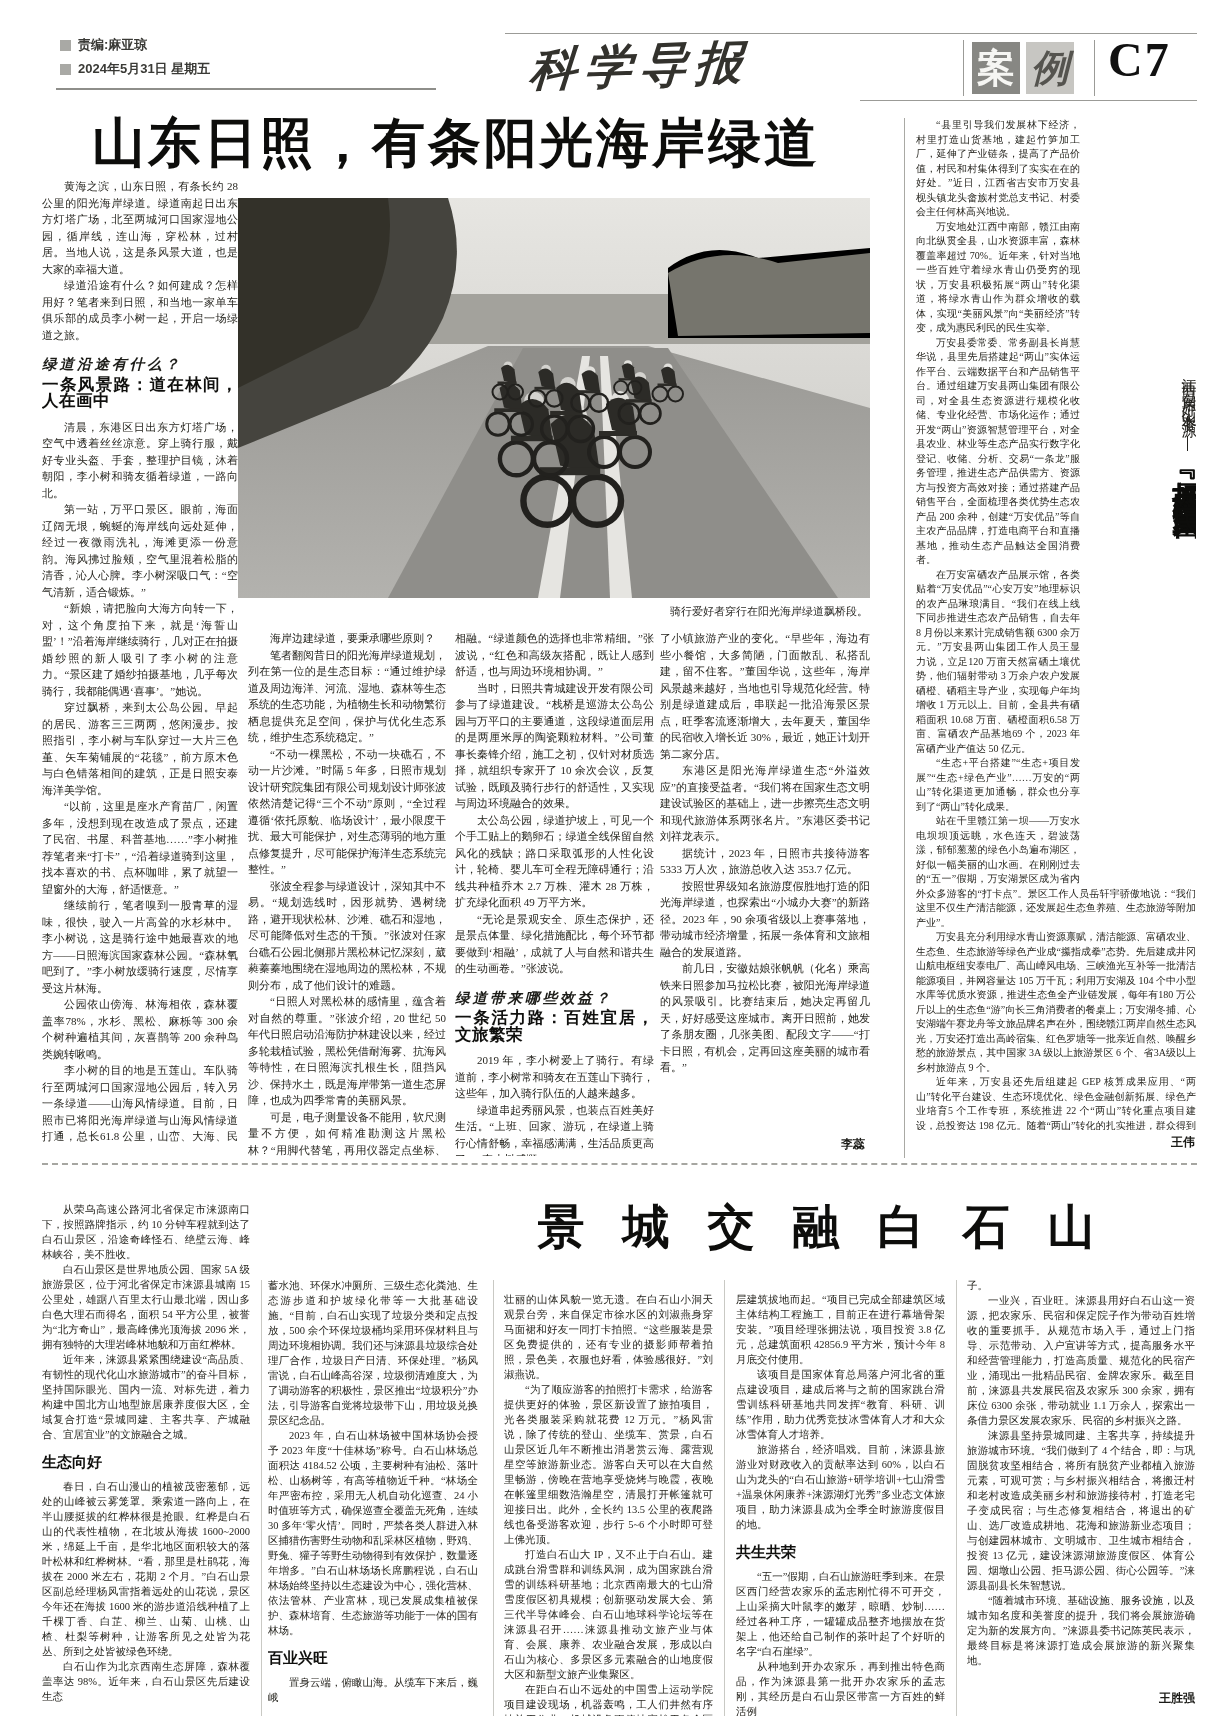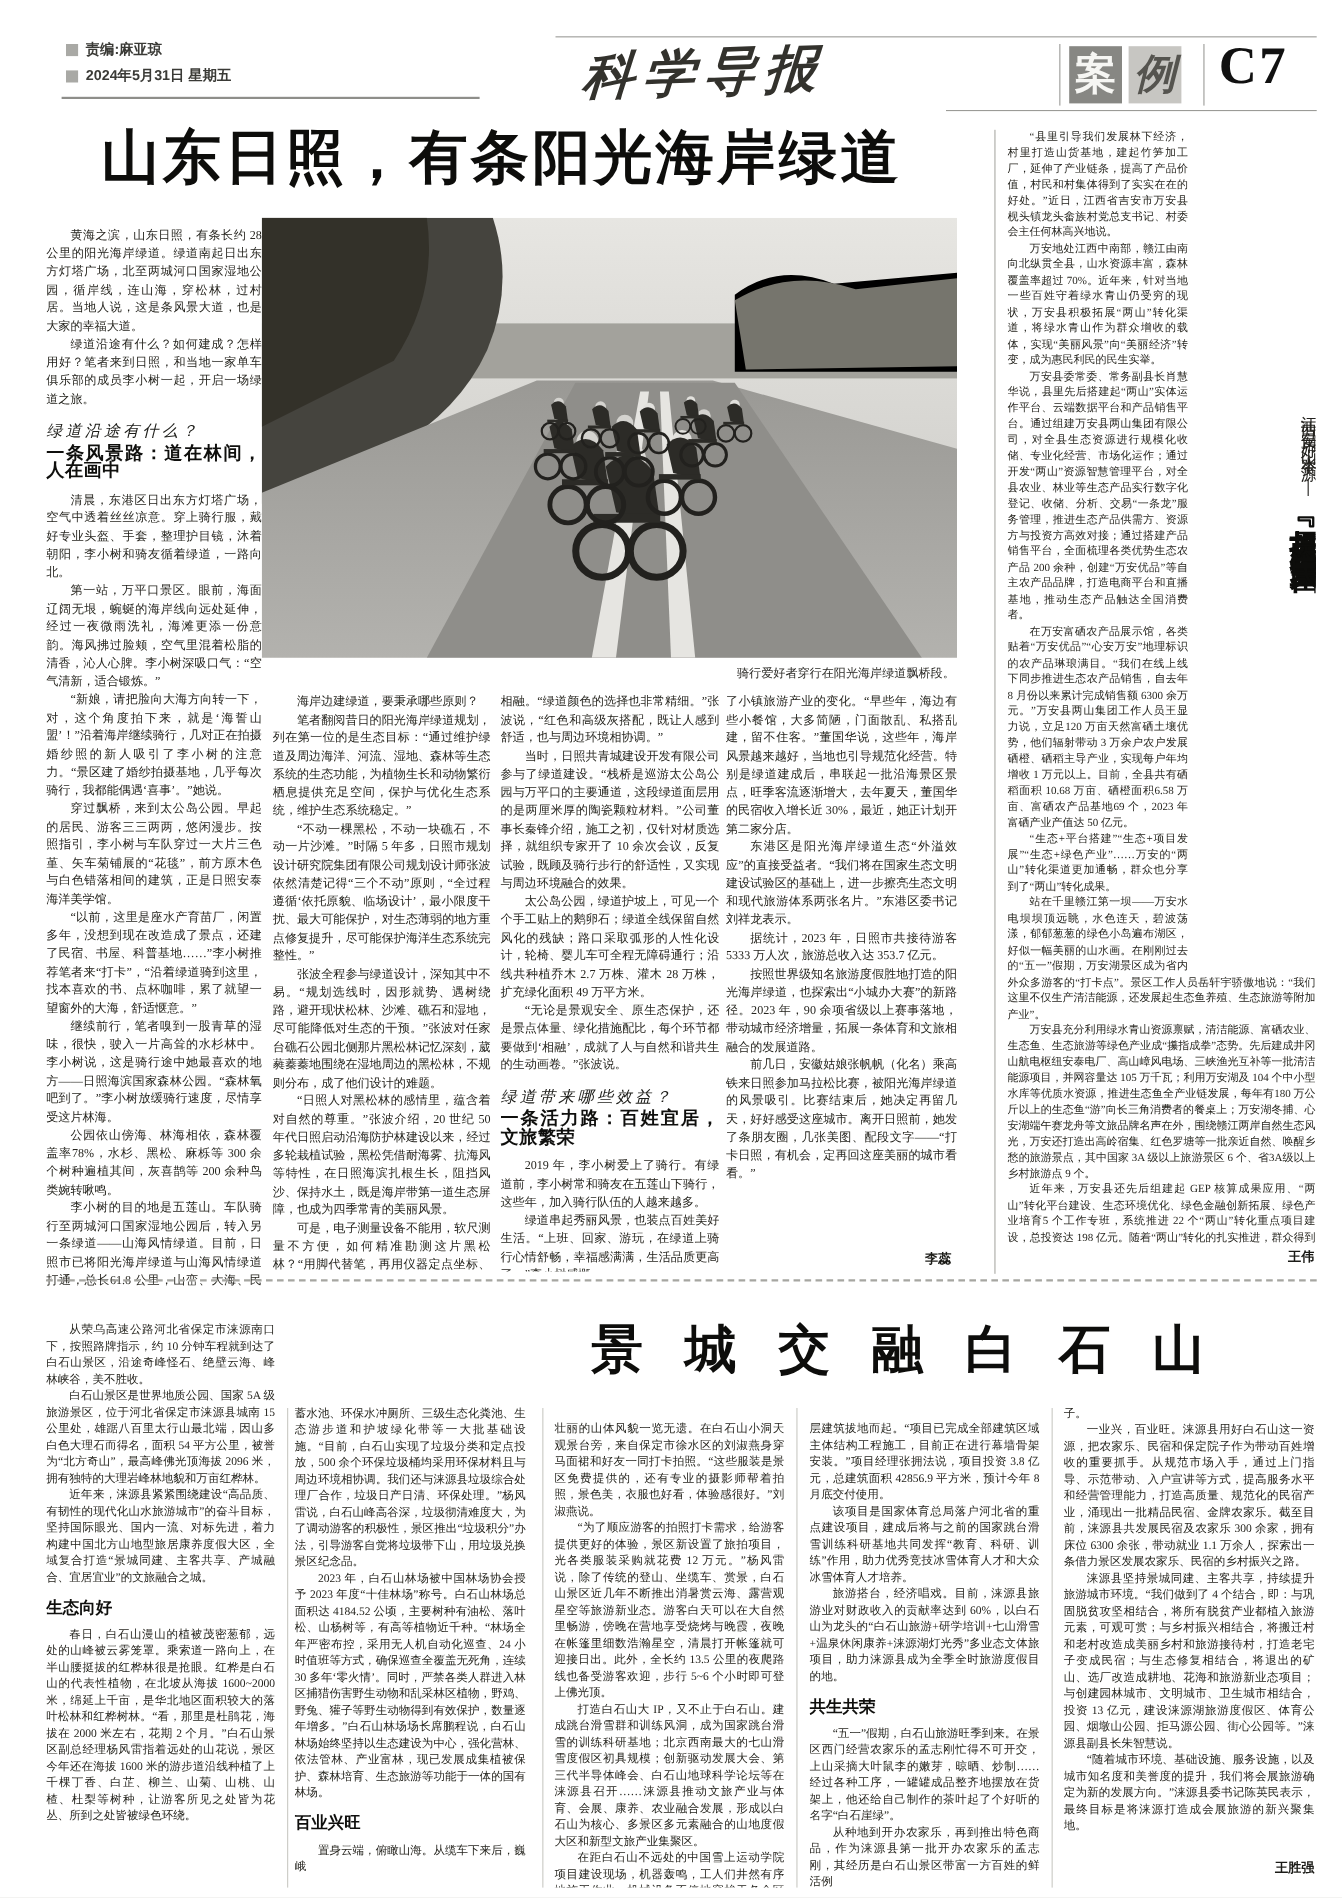--- a/index.html
+++ b/index.html
@@ -22,21 +22,21 @@
   .badge.li{left:1026px;background:#c7c6c2;color:#55544f;font-style:italic;font-family:"Liberation Serif",serif;}
   .pageno{position:absolute;left:1108px;top:32px;font-size:48px;font-weight:700;color:#111;
           font-family:"Liberation Serif",serif;letter-spacing:2px;}
   
   .lead-h1{position:absolute;left:42px;top:108px;width:828px;text-align:center;font-size:53px;
            font-weight:900;letter-spacing:3px;color:#0d0d0b;margin:0;
            font-family:"Liberation Sans",sans-serif;}
   .col{position:absolute;text-align:justify;font-size:11px;line-height:16.5px;overflow:hidden;}
   .col p{margin:0;text-indent:2em;}
   .col p.cont{text-indent:0;}
-  .q-sub{font-size:14.5px;font-weight:400;font-style:italic;letter-spacing:3px;color:#1c1c18;
+  .q-sub{font-size:14.5px;font-weight:700;font-style:italic;letter-spacing:3px;color:#1c1c18;
          margin:13px 0 3px;text-indent:0;}
   .b-sub{font-size:16.5px;font-weight:700;letter-spacing:0.5px;color:#0f0f0d;margin:0 0 10px;
          font-family:"Liberation Sans",sans-serif;text-indent:0;}
   .c-sub{text-align:left;font-size:15px;font-weight:700;margin:12px 0 10px;color:#0f0f0d;
          font-family:"Liberation Sans",sans-serif;}
   .byline{position:absolute;font-size:12px;font-weight:700;text-align:right;color:#1b1b17;}
   .figure{position:absolute;left:238px;top:198px;width:632px;height:400px;}
   .figure svg{display:block;}
   .caption{position:absolute;left:238px;top:604px;width:630px;text-align:right;font-size:11px;
            color:#2c2b27;}
@@ -182,21 +182,21 @@
             <path d="M-14,-40 Q0,-54 13,-37 L17,-8 L-8,-14 Z"></path>
             <circle cx="-16" cy="8" r="15" fill="none" stroke="#22211e" stroke-width="4"></circle>
             <circle cx="15" cy="8" r="15" fill="none" stroke="#22211e" stroke-width="4"></circle>
             <rect x="-21" y="-13" width="38" height="5"></rect>
           </g>
       </g>
     </svg>
   </figure>
   <div class="caption">骑行爱好者穿行在阳光海岸绿道飘桥段。</div>
 
-  <div class="col" style="left:42px;top:206px;width:196px;height:966px;">
+  <div class="col" style="left:42px;top:178px;width:196px;height:966px;">
       <p class="para">黄海之滨，山东日照，有条长约 28 公里的阳光海岸绿道。绿道南起日出东方灯塔广场，北至两城河口国家湿地公园，循岸线，连山海，穿松林，过村居。当地人说，这是条风景大道，也是大家的幸福大道。</p>
       <p class="para">绿道沿途有什么？如何建成？怎样用好？笔者来到日照，和当地一家单车俱乐部的成员李小树一起，开启一场绿道之旅。</p>
       <h4 class="q-sub">绿道沿途有什么？</h4>
       <h3 class="b-sub">一条风景路：道在林间，人在画中</h3>
       <p class="para">清晨，东港区日出东方灯塔广场，空气中透着丝丝凉意。穿上骑行服，戴好专业头盔、手套，整理护目镜，沐着朝阳，李小树和骑友循着绿道，一路向北。</p>
       <p class="para">第一站，万平口景区。眼前，海面辽阔无垠，蜿蜒的海岸线向远处延伸，经过一夜微雨洗礼，海滩更添一份意韵。海风拂过脸颊，空气里混着松脂的清香，沁人心脾。李小树深吸口气：“空气清新，适合锻炼。”</p>
       <p class="para">“新娘，请把脸向大海方向转一下，对，这个角度拍下来，就是‘海誓山盟’！”沿着海岸继续骑行，几对正在拍摄婚纱照的新人吸引了李小树的注意力。“景区建了婚纱拍摄基地，几乎每次骑行，我都能偶遇‘喜事’。”她说。</p>
       <p class="para">穿过飘桥，来到太公岛公园。早起的居民、游客三三两两，悠闲漫步。按照指引，李小树与车队穿过一大片三色堇、矢车菊铺展的“花毯”，前方原木色与白色错落相间的建筑，正是日照安泰海洋美学馆。</p>
       <p class="para">“以前，这里是座水产育苗厂，闲置多年，没想到现在改造成了景点，还建了民宿、书屋、科普基地……”李小树推荐笔者来“打卡”，“沿着绿道骑到这里，找本喜欢的书、点杯咖啡，累了就望一望窗外的大海，舒适惬意。”</p>
       <p class="para">继续前行，笔者嗅到一股青草的湿味，很快，驶入一片高耸的水杉林中。李小树说，这是骑行途中她最喜欢的地方——日照海滨国家森林公园。“森林氧吧到了。”李小树放缓骑行速度，尽情享受这片林海。</p>
@@ -252,20 +252,21 @@
 
   <div class="dash-rule"></div>
   <h2 class="bottom-h2">景城交融白石山</h2>
 
   <div class="col bcol" style="left:42px;top:1202px;width:208px;height:512px;">
       <p class="para">从荣乌高速公路河北省保定市涞源南口下，按照路牌指示，约 10 分钟车程就到达了白石山景区，沿途奇峰怪石、绝壁云海、峰林峡谷，美不胜收。</p>
       <p class="para">白石山景区是世界地质公园、国家 5A 级旅游景区，位于河北省保定市涞源县城南 15 公里处，雄踞八百里太行山最北端，因山多白色大理石而得名，面积 54 平方公里，被誉为“北方奇山”，最高峰佛光顶海拔 2096 米，拥有独特的大理岩峰林地貌和万亩红桦林。</p>
       <p class="para">近年来，涞源县紧紧围绕建设“高品质、有韧性的现代化山水旅游城市”的奋斗目标，坚持国际眼光、国内一流、对标先进，着力构建中国北方山地型旅居康养度假大区，全域复合打造“景城同建、主客共享、产城融合、宜居宜业”的文旅融合之城。</p>
       <h3 class="c-sub">生态向好</h3>
       <p class="para">春日，白石山漫山的植被茂密葱郁，远处的山峰被云雾笼罩。乘索道一路向上，在半山腰挺拔的红桦林很是抢眼。红桦是白石山的代表性植物，在北坡从海拔 1600~2000 米，绵延上千亩，是华北地区面积较大的落叶松林和红桦树林。“看，那里是杜鹃花，海拔在 2000 米左右，花期 2 个月。”白石山景区副总经理杨风雷指着远处的山花说，景区今年还在海拔 1600 米的游步道沿线种植了上千棵丁香、白芷、柳兰、山菊、山桃、山楂、杜梨等树种，让游客所见之处皆为花丛、所到之处皆被绿色环绕。</p>
+      <p class="para">白石山作为北京西南生态屏障，森林覆盖率达 98%。近年来，白石山景区先后建设生态</p>
     </div>
   <div class="col bcol" style="left:268px;top:1278px;width:210px;height:436px;">
       <p class="para cont">蓄水池、环保水冲厕所、三级生态化粪池、生态游步道和护坡绿化带等一大批基础设施。“目前，白石山实现了垃圾分类和定点投放，500 余个环保垃圾桶均采用环保材料且与周边环境相协调。我们还与涞源县垃圾综合处理厂合作，垃圾日产日清、环保处理。”杨风雷说，白石山峰高谷深，垃圾彻清难度大，为了调动游客的积极性，景区推出“垃圾积分”办法，引导游客自觉将垃圾带下山，用垃圾兑换景区纪念品。</p>
       <p class="para">2023 年，白石山林场被中国林场协会授予 2023 年度“十佳林场”称号。白石山林场总面积达 4184.52 公顷，主要树种有油松、落叶松、山杨树等，有高等植物近千种。“林场全年严密布控，采用无人机自动化巡查、24 小时值班等方式，确保巡查全覆盖无死角，连续 30 多年‘零火情’。同时，严禁各类人群进入林区捕猎伤害野生动物和乱采林区植物，野鸡、野兔、獾子等野生动物得到有效保护，数量逐年增多。”白石山林场场长席鹏程说，白石山林场始终坚持以生态建设为中心，强化营林、依法管林、产业富林，现已发展成集植被保护、森林培育、生态旅游等功能于一体的国有林场。</p>
       <h3 class="c-sub">百业兴旺</h3>
       <p class="para">置身云端，俯瞰山海。从缆车下来后，巍峨</p>
     </div>
   <div class="col bcol" style="left:504px;top:1292px;width:209px;height:424px;">
       <p class="para cont">壮丽的山体风貌一览无遗。在白石山小洞天观景台旁，来自保定市徐水区的刘淑燕身穿马面裙和好友一同打卡拍照。“这些服装是景区免费提供的，还有专业的摄影师帮着拍照，景色美，衣服也好看，体验感很好。”刘淑燕说。</p>
       <p class="para">“为了顺应游客的拍照打卡需求，给游客提供更好的体验，景区新设置了旅拍项目，光各类服装采购就花费 12 万元。”杨风雷说，除了传统的登山、坐缆车、赏景，白石山景区近几年不断推出消暑赏云海、露营观星空等旅游新业态。游客白天可以在大自然里畅游，傍晚在营地享受烧烤与晚霞，夜晚在帐篷里细数浩瀚星空，清晨打开帐篷就可迎接日出。此外，全长约 13.5 公里的夜爬路线也备受游客欢迎，步行 5~6 个小时即可登上佛光顶。</p>

